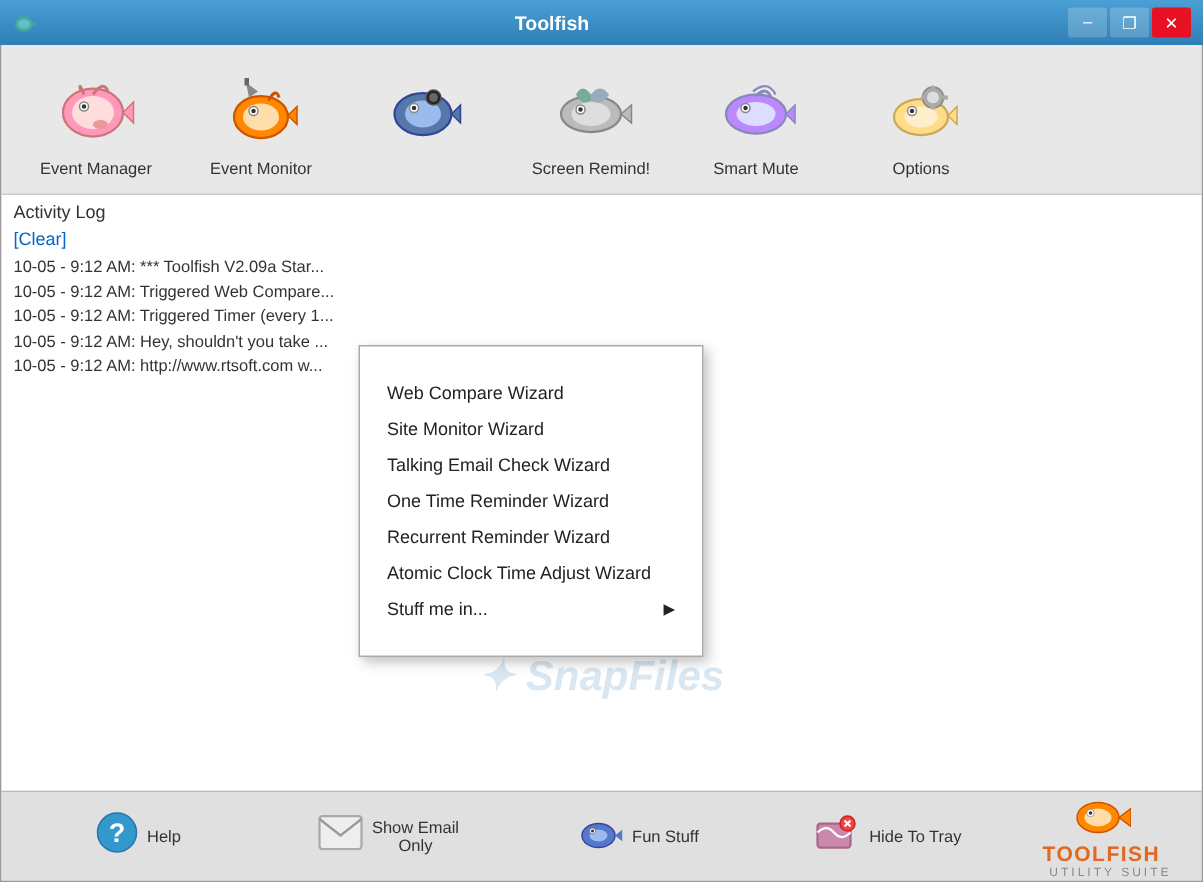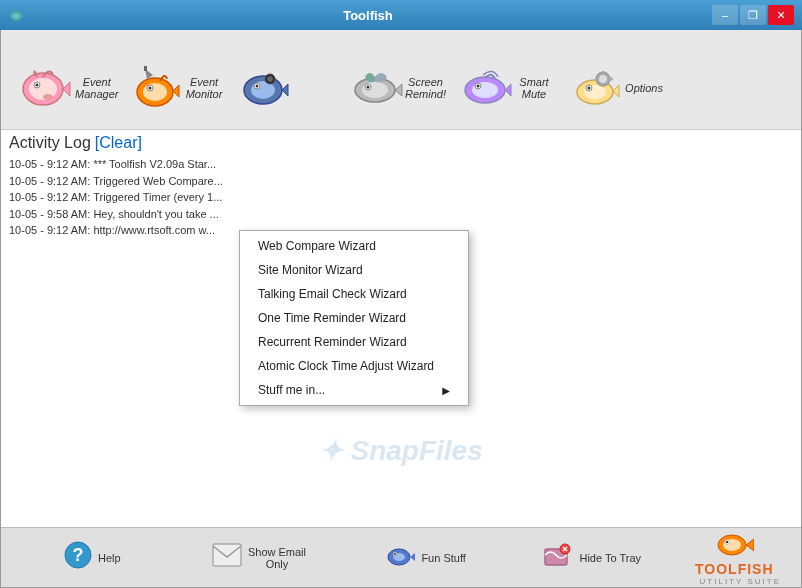--- a/index.html
+++ b/index.html
@@ -67,27 +67,26 @@
       background: #e8e8e8;
       border-bottom: 1px solid #ccc;
       padding: 6px 8px;
       display: flex;
       gap: 0;
       align-items: flex-end;
       min-height: 100px;
     }
     .toolbar-item {
       display: flex;
-      flex-direction: row;
+      flex-direction: column;
       align-items: center;
       width: 110px;
       cursor: pointer;
       padding: 4px 6px;
       border-radius: 4px;
-      font-style: italic;
     }
     .toolbar-icon {
       width: 64px;
       height: 64px;
       display: flex;
       align-items: center;
       justify-content: center;
       font-size: 36px;
     }
     .toolbar-label {
@@ -104,22 +103,23 @@
       flex-direction: column;
       padding: 4px 8px;
       background: white;
       position: relative;
     }
     .activity-header {
       display: flex;
       align-items: flex-start;
       gap: 4px;
       margin-bottom: 4px;
-      font-size: 16px;
+      font-size: 12px;
       color: #333;
+      flex-direction: column;
     }
     .activity-header a {
       color: #0066cc;
       text-decoration: none;
       cursor: pointer;
     }
     .activity-log {
       flex: 1;
       overflow-y: auto;
       font-size: 11px;
@@ -195,21 +195,21 @@
     
     .context-menu {
       position: absolute;
       left: 238px;
       top: 100px;
       background: white;
       border: 1px solid #aaa;
       box-shadow: 3px 3px 8px rgba(0,0,0,0.25);
       z-index: 100;
       min-width: 230px;
-      padding: 3px 0;
+      padding: 19px 0;
     }
     .menu-item {
       padding: 5px 18px;
       cursor: pointer;
       font-size: 12px;
       color: #222;
       display: flex;
       align-items: center;
       justify-content: space-between;
     }
@@ -336,21 +336,21 @@
 
   <div class="content-area">
     <div class="activity-header">
       <span>Activity Log</span>
       <a>[Clear]</a>
     </div>
     <div class="activity-log">
       <div class="log-line">10-05 - 9:12 AM: *** Toolfish V2.09a Star...</div>
       <div class="log-line">10-05 - 9:12 AM: Triggered Web Compare...</div>
       <div class="log-line">10-05 - 9:12 AM: Triggered Timer (every 1...</div>
-      <div class="log-line">10-05 - 9:58 AM: Hey, shouldn't you take ...</div>
+      <div class="log-line">10-05 - 9:12 AM: Hey, shouldn't you take ...</div>
       <div class="log-line">10-05 - 9:12 AM: http://www.rtsoft.com w...</div>
     </div>
 
     <div class="watermark">✦ SnapFiles</div>
 
     <div class="context-menu">
       <div class="menu-item">Web Compare Wizard</div>
       <div class="menu-item">Site Monitor Wizard</div>
       <div class="menu-item">Talking Email Check Wizard</div>
       <div class="menu-item">One Time Reminder Wizard</div>

